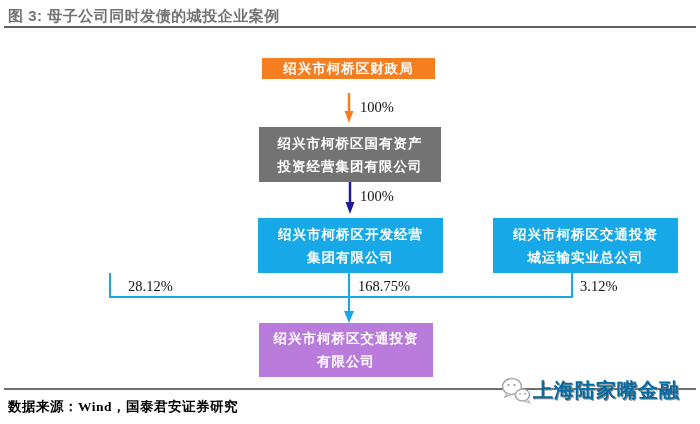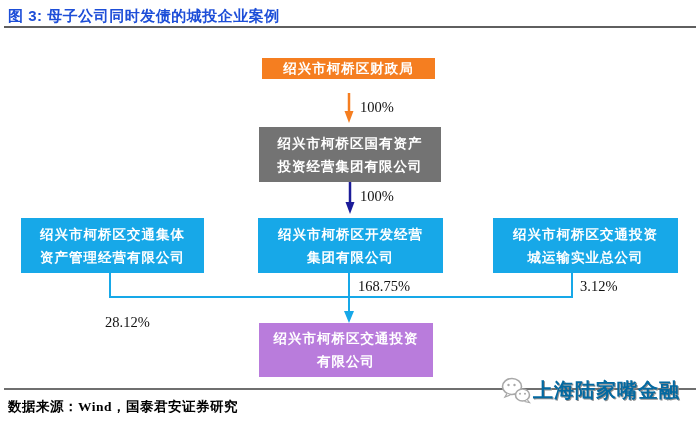--- a/index.html
+++ b/index.html
@@ -9,21 +9,21 @@
     width: 700px;
     height: 424px;
     background: #ffffff;
     overflow: hidden;
   }
   .fig-title {
     position: absolute;
     left: 8px; top: 7px;
     font-size: 15px;
     font-weight: bold;
-    color: #1d4ed8;
+    color: #737373;
     letter-spacing: 0.5px;
   }
   .title-rule {
     position: absolute;
     left: 4px; top: 26px;
     width: 692px; height: 2px;
     background: #5f5f5f;
   }
   .node {
     position: absolute;
@@ -50,21 +50,21 @@
     width: 700px; height: 424px;
   }
   .pct {
     position: absolute;
     font-family: "Liberation Serif", serif;
     font-size: 14.5px;
     color: #111111;
   }
   .pct-top    { left: 360px; top: 99px;  }
   .pct-mid    { left: 360px; top: 188px; }
-  .pct-left   { left: 105px; top: 278px; margin-top: 36px; }
+  .pct-left   { left: 128px; top: 278px; }
   .pct-center { left: 358px; top: 278px; }
   .pct-right  { left: 580px; top: 278px; }
   .footer-rule {
     position: absolute;
     left: 4px; top: 388px;
     width: 692px; height: 2px;
     background: #6f6f6f;
   }
   .source-note {
     position: absolute;
@@ -121,24 +121,20 @@
 
   <div class="node node-finance" style="background-color: rgb(245, 126, 32);">
     <span>绍兴市柯桥区财政局</span>
   </div>
 
   <div class="node node-group" style="background-color: #737373;">
     <span>绍兴市柯桥区国有资产
 投资经营集团有限公司</span>
   </div>
 
-  <div class="node node-collective" style="background-color: rgb(23, 168, 232);">
-    <span>绍兴市柯桥区交通集体
-资产管理经营有限公司</span>
-  </div>
 
   <div class="node node-develop" style="background-color: rgb(23, 168, 232);">
     <span>绍兴市柯桥区开发经营
 集团有限公司</span>
   </div>
 
   <div class="node node-textile" style="background-color: rgb(23, 168, 232);">
     <span>绍兴市柯桥区交通投资
 城运输实业总公司</span>
   </div>

